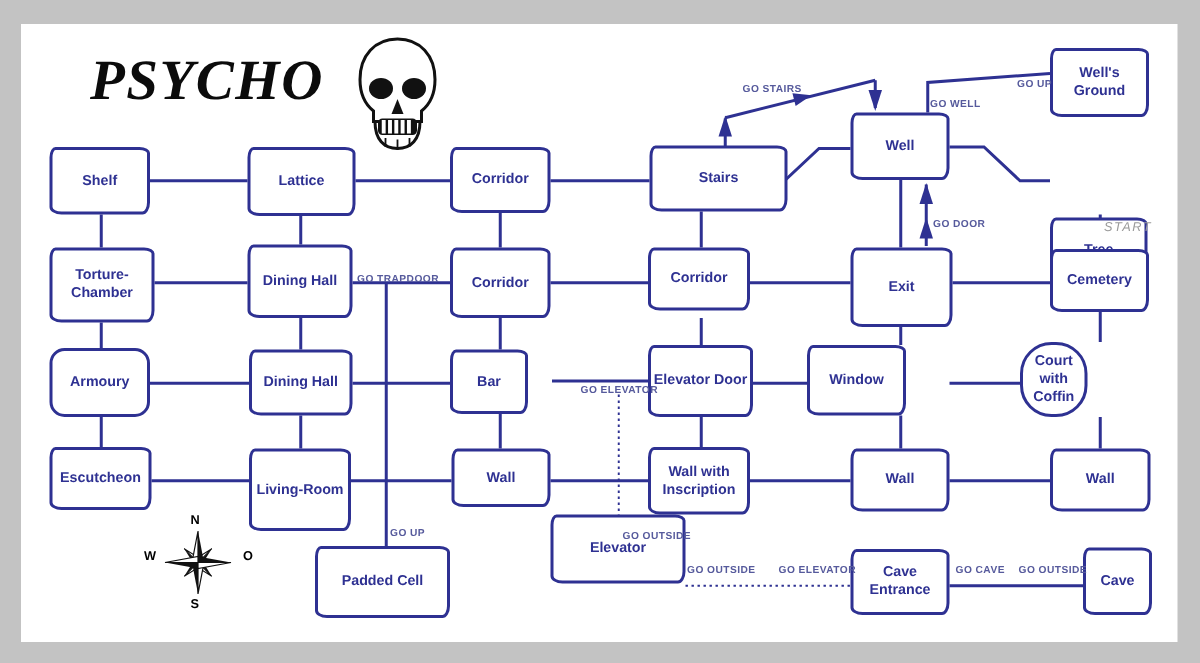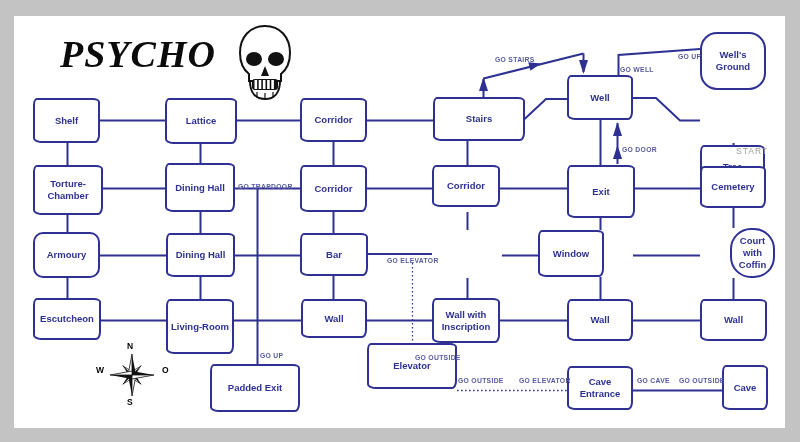--- a/index.html
+++ b/index.html
@@ -161,53 +161,54 @@
   </svg>
   <span class="compass-letter" style="left:127px;top:342px">N</span>
   <span class="compass-letter" style="left:96px;top:366px">W</span>
   <span class="compass-letter" style="left:162px;top:366px">O</span>
   <span class="compass-letter" style="left:127px;top:398px">S</span>
 <div class="room" style="left: 33px; top: 98px; width: 67px; height: 45px;">Shelf</div>
     <div class="room" style="left: 165px; top: 98px; width: 72px; height: 46px;">Lattice</div>
     <div class="room" style="left: 300px; top: 98px; width: 67px; height: 44px;">Corridor</div>
     <div class="room" style="left: 433px; top: 97px; width: 92px; height: 44px;">Stairs</div>
     <div class="room" style="left: 567px; top: 75px; width: 66px; height: 45px;">Well</div>
-    <div class="room" style="left: 700px; top: 32px; width: 66px; height: 58px; border-radius: 17px;">Well's
+    <div class="room" style="left: 700px; top: 32px; width: 66px; height: 46px;">Well's
 Ground</div>
     <div class="room" style="left: 700px; top: 100px; width: 65px; height: 43px; margin-top: 45px;">Tree</div>
     <div class="room" style="left: 33px; top: 165px; width: 70px; height: 50px;">Torture-
 Chamber</div>
     <div class="room" style="left: 165px; top: 163px; width: 70px; height: 49px;">Dining Hall</div>
     <div class="room" style="left: 300px; top: 165px; width: 67px; height: 47px;">Corridor</div>
     <div class="room" style="left: 432px; top: 165px; width: 68px; height: 42px;">Corridor</div>
     <div class="room" style="left: 567px; top: 165px; width: 68px; height: 53px;">Exit</div>
     <div class="room" style="left: 700px; top: 166px; width: 66px; height: 42px;">Cemetery</div>
     <div class="room" style="left: 33px; top: 232px; width: 67px; height: 46px; border-radius: 10px;">Armoury</div>
     <div class="room" style="left: 166px; top: 233px; width: 69px; height: 44px;">Dining Hall</div>
-    <div class="room" style="left: 300px; top: 233px; width: 68px; height: 43px;">Bar</div>
+    <div class="room" style="left: 300px; top: 233px; width: 52px; height: 43px;">Bar</div>
+    <div class="room" style="left: 432px; top: 230px; width: 70px; height: 48px;">Elevator Door</div>
     <div class="room" style="left: 538px; top: 230px; width: 66px; height: 47px;">Window</div>
-    <div class="room" style="left: 730px; top: 228px; width: 45px; height: 50px; border-radius: 21px;">Court with
+    <div class="room" style="left: 680px; top: 228px; width: 45px; height: 50px; border-radius: 21px;">Court with
 Coffin</div>
     <div class="room" style="left: 33px; top: 298px; width: 68px; height: 42px;">Escutcheon</div>
     <div class="room" style="left: 166px; top: 299px; width: 68px; height: 55px;">Living-Room</div>
     <div class="room" style="left: 301px; top: 299px; width: 66px; height: 39px;">Wall</div>
     <div class="room" style="left: 432px; top: 298px; width: 68px; height: 45px;">Wall with
 Inscription</div>
     <div class="room" style="left: 567px; top: 299px; width: 66px; height: 42px;">Wall</div>
     <div class="room" style="left: 700px; top: 299px; width: 67px; height: 42px;">Wall</div>
-    <div class="room" style="left: 210px; top: 364px; width: 90px; height: 48px;">Padded Exit</div>
+    <div class="room" style="left: 210px; top: 364px; width: 90px; height: 48px;">Padded Cell</div>
     <div class="room" style="left: 367px; top: 343px; width: 90px; height: 46px;">Elevator</div>
     <div class="room" style="left: 567px; top: 366px; width: 66px; height: 44px;">Cave
 Entrance</div>
     <div class="room" style="left: 722px; top: 365px; width: 46px; height: 45px;">Cave</div>
     <div class="edge-label" style="left: 495px; top: 56px;">GO STAIRS</div>
     <div class="edge-label" style="left: 620px; top: 66px;">GO WELL</div>
     <div class="edge-label" style="left: 678px; top: 53px;">GO UP</div>
     <div class="edge-label" style="left: 622px; top: 146px;">GO DOOR</div>
-    <div class="edge-label muted" style="left: 736px; top: 146px;">START</div>
+    <div class="edge-label muted" style="left: 736px; top: 146px; font-style: italic;">START</div>
     <div class="edge-label" style="left: 238px; top: 183px;">GO TRAPDOOR</div>
     <div class="edge-label" style="left: 387px; top: 257px;">GO ELEVATOR</div>
     <div class="edge-label" style="left: 260px; top: 352px;">GO UP</div>
     <div class="edge-label" style="left: 415px; top: 354px;">GO OUTSIDE</div>
     <div class="edge-label" style="left: 458px; top: 377px;">GO OUTSIDE</div>
     <div class="edge-label" style="left: 519px; top: 377px;">GO ELEVATOR</div>
     <div class="edge-label" style="left: 637px; top: 377px;">GO CAVE</div>
     <div class="edge-label" style="left: 679px; top: 377px;">GO OUTSIDE</div>
   </div>
 

